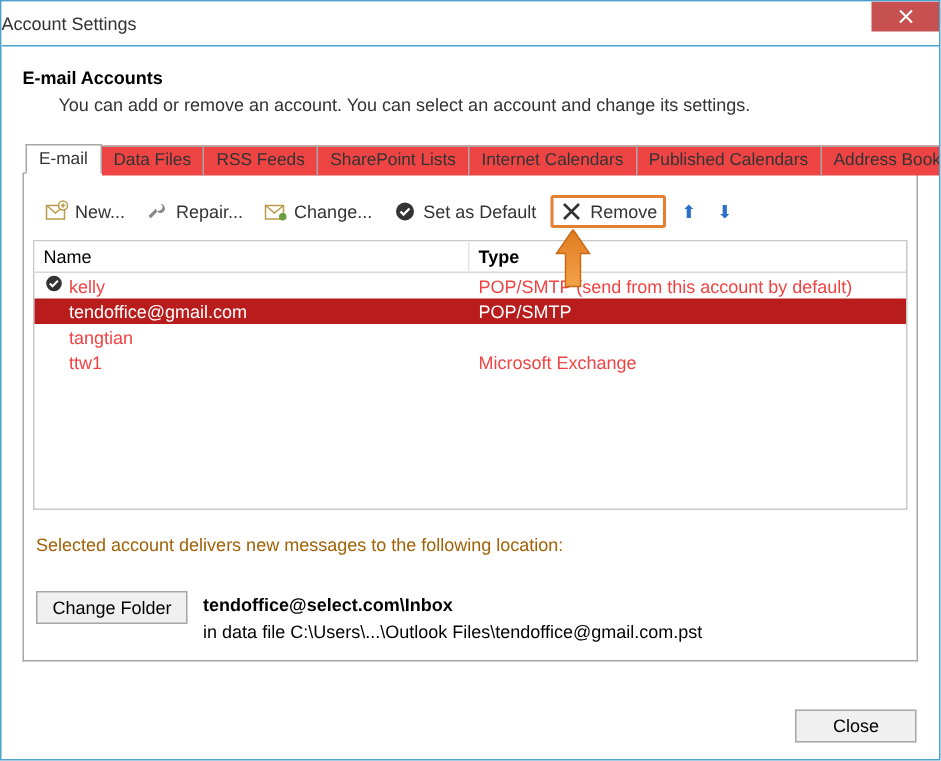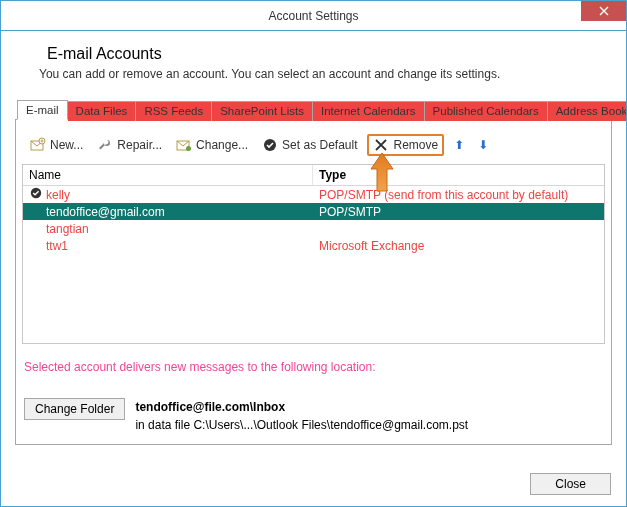--- a/index.html
+++ b/index.html
@@ -14,21 +14,21 @@
     border: 1px solid #4ba0cc;
   }
   
   .titlebar {
     height: 30px;
     background: #fff;
     border-bottom: 1px solid #4ba0cc;
     position: relative;
     display: flex;
     align-items: center;
-    justify-content: center;
+    justify-content: flex-start;
     color: #333;
     font-size: 12px;
   }
   .close-btn {
     position: absolute;
     right: 0;
     top: 0;
     width: 45px;
     height: 20px;
     background: #c75050;
@@ -36,24 +36,23 @@
     display: flex;
     align-items: center;
     justify-content: center;
     font-size: 13px;
     cursor: pointer;
   }
   .content {
     padding: 14px 14px 10px 14px;
   }
   .section-title {
-    font-weight: normal;
-    font-size: 16px;
+    font-weight: bold;
+    font-size: 12px;
     color: #000;
-    margin-left: 32px;
   }
   .section-desc {
     margin: 4px 0 18px 24px;
     color: #333;
   }
   
   .tabrow {
     display: flex;
     border-bottom: 1px solid #a7a7a7;
     padding-left: 2px;
@@ -129,26 +128,26 @@
     display: flex;
     align-items: center;
     height: 17px;
     font-size: 12px;
     color: #ef4444;
   }
   .trow .cell-name { flex: 0 0 290px; padding-left: 6px; display:flex; align-items:center; gap:3px;}
   .trow .cell-type { flex: 1; padding-left: 6px; }
   .trow.default .defmark { width:14px; text-align:center; }
   .trow.selected {
-    background: #0f766e;
+    background: #b91c1c;
     color: #fff;
   }
   .trow .spacer { width:14px; display:inline-block; }
   
-  .delivery-note { margin: 16px 2px 6px 2px; color:#ec4899; }
+  .delivery-note { margin: 16px 2px 6px 2px; color:#a16207; }
   .delivery-row { display:flex; align-items:flex-start; gap:10px; margin-left:2px;margin-top:24px;}
   .change-folder-btn {
     border:1px solid #a7a7a7;
     background:#f0f0f0;
     padding: 3px 10px;
     cursor:pointer;
     font-size:12px;
   }
   .delivery-text b { font-weight: bold; }
   .delivery-text div { line-height: 1.5; }
@@ -296,21 +295,21 @@
         <div class="cell-type">Microsoft Exchange</div>
       </div>
     </div>
 
     <div class="delivery-note">Selected account delivers new messages to the following location:</div>
     <div class="delivery-row">
       <div class="change-folder-btn">
         <span>Change Folder</span>
       </div>
       <div class="delivery-text">
-        <div><b>tendoffice@file.com\Inbox</b></div>
+        <div><b>tendoffice@select.com\Inbox</b></div>
         <div>in data file C:\Users\...\Outlook Files\tendoffice@gmail.com.pst</div>
       </div>
     </div>
   </div>
 </div>
 
 <div class="footer">
   <div class="close-dlg-btn">
     <span>Close</span>
   </div>

